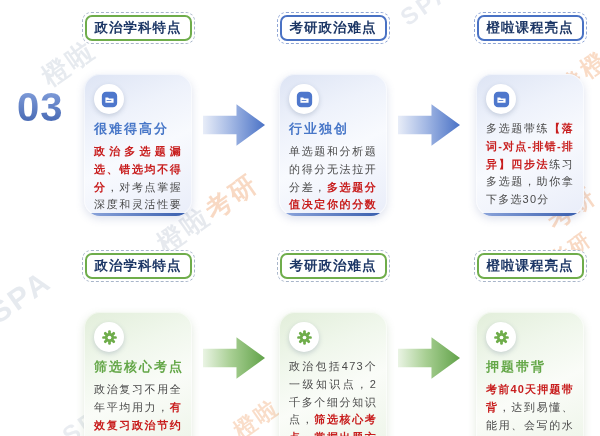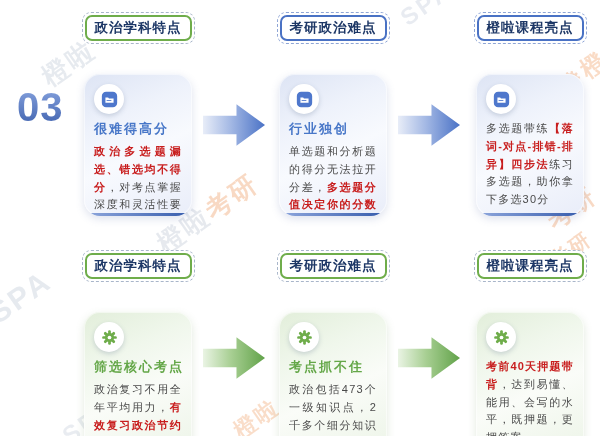--- a/index.html
+++ b/index.html
@@ -172,21 +172,20 @@
           <g transform="translate(10,10)" fill="#6fad4b">
             <rect x="-1.6" y="-8.6" width="3.2" height="17.2" rx="1.4"></rect>
             <rect x="-1.6" y="-8.6" width="3.2" height="17.2" rx="1.4" transform="rotate(45)"></rect>
             <rect x="-1.6" y="-8.6" width="3.2" height="17.2" rx="1.4" transform="rotate(90)"></rect>
             <rect x="-1.6" y="-8.6" width="3.2" height="17.2" rx="1.4" transform="rotate(135)"></rect>
             <circle r="5.4"></circle>
             <circle r="2.2" fill="#ffffff"></circle>
           </g>
         </svg>
       </div>
-      <div class="card-title">考点抓不住</div>
       <p class="card-body"><span>政治包括473个一级知识点，2千多个细分知识点，</span><span class="seg-emph">筛选核心考点，掌握出题方向更高效</span></p>
       <div class="bar"></div>
     </div>
   </div>
 
   <div class="arrow arrow-green" style="left:398px;top:332px;"></div>
 
   <div class="cell row2" style="left:474px;top:250px;">
     <div class="pill">
       <span class="pill-inner">橙啦课程亮点</span>
@@ -197,18 +196,19 @@
           <g transform="translate(10,10)" fill="#6fad4b">
             <rect x="-1.6" y="-8.6" width="3.2" height="17.2" rx="1.4"></rect>
             <rect x="-1.6" y="-8.6" width="3.2" height="17.2" rx="1.4" transform="rotate(45)"></rect>
             <rect x="-1.6" y="-8.6" width="3.2" height="17.2" rx="1.4" transform="rotate(90)"></rect>
             <rect x="-1.6" y="-8.6" width="3.2" height="17.2" rx="1.4" transform="rotate(135)"></rect>
             <circle r="5.4"></circle>
             <circle r="2.2" fill="#ffffff"></circle>
           </g>
         </svg>
       </div>
+      <div class="card-title">押题带背</div>
       <p class="card-body"><span class="seg-emph">考前40天押题带背</span><span>，达到易懂、能用、会写的水平，既押题，更押答案</span></p>
       <div class="bar"></div>
     </div>
   </div>
 
 </div>
 
 </body></html>

